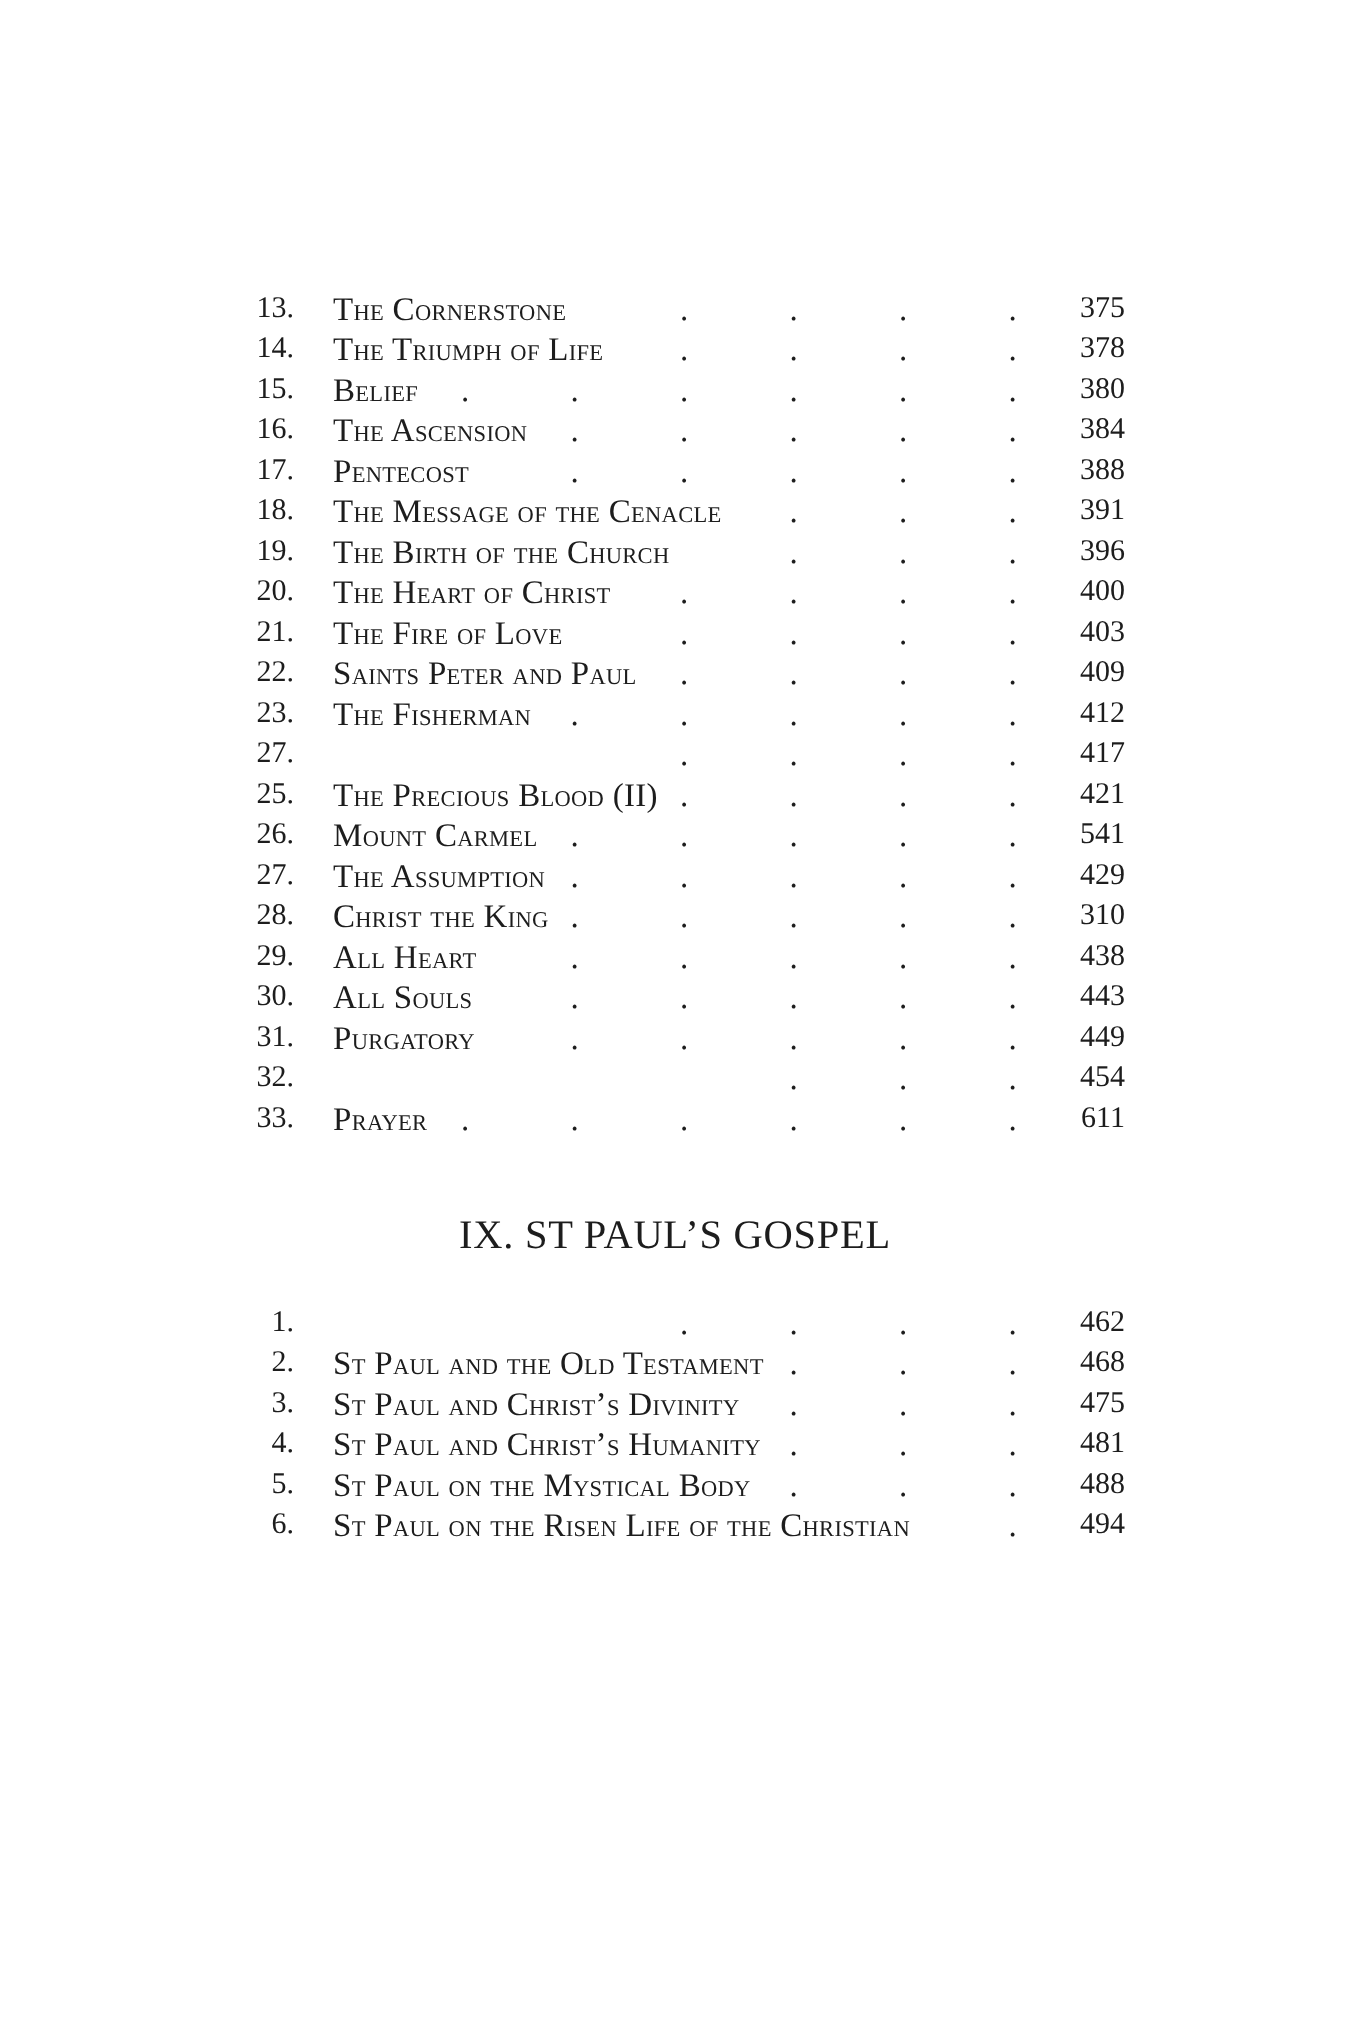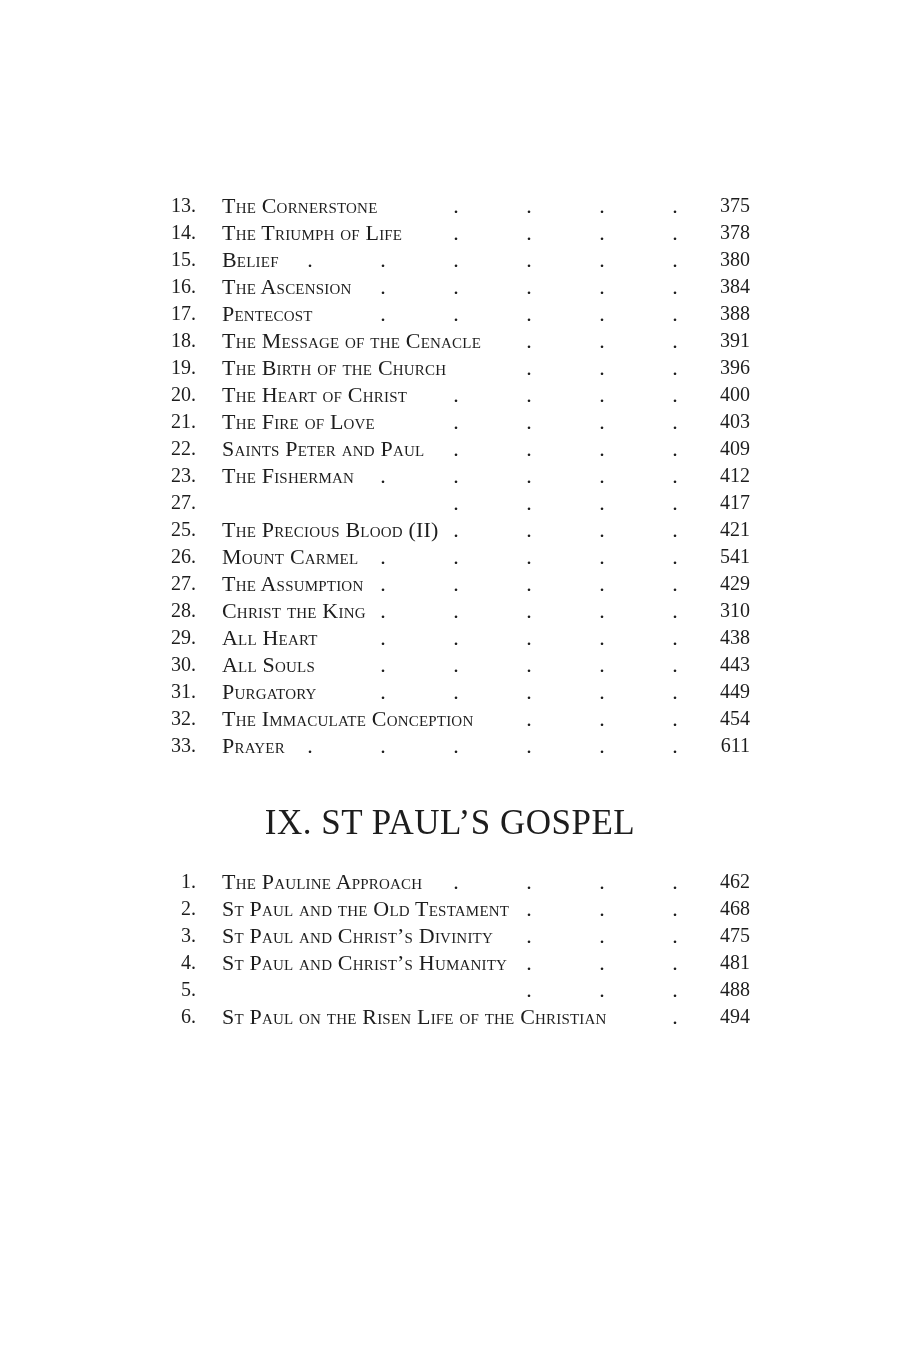--- a/index.html
+++ b/index.html
@@ -65,21 +65,21 @@
     font-size: 22px;
   }
   .section-heading {
     position: absolute;
     left: 0;
     top: 800px;
     width: 900px;
     height: 46px;
     line-height: 46px;
     text-align: center;
-    font-size: 35px;
+    font-size: 27px;
     letter-spacing: 0.5px;
     white-space: nowrap;
   }
 </style>
 </head>
 <body style="background: rgb(255, 255, 255); color: rgb(29, 29, 29);">
 
 <div class="page">
   <div id="list1" class="toc-list">
       <div class="toc-row">
@@ -256,21 +256,20 @@
         <span class="title">Purgatory</span>
         <span class="pagenum">449</span>
         <span class="dot" style="left: 210px;">.</span>
         <span class="dot" style="left: 283px;">.</span>
         <span class="dot" style="left: 356px;">.</span>
         <span class="dot" style="left: 429px;">.</span>
         <span class="dot" style="left: 502px;">.</span>
       </div>
       <div class="toc-row">
         <span class="num">32.</span>
-        <span class="title">The Immaculate Conception</span>
         <span class="pagenum">454</span>
         <span class="dot" style="left: 356px;">.</span>
         <span class="dot" style="left: 429px;">.</span>
         <span class="dot" style="left: 502px;">.</span>
       </div>
       <div class="toc-row">
         <span class="num">33.</span>
         <span class="title">Prayer</span>
         <span class="pagenum">611</span>
         <span class="dot" style="left: 137px;">.</span>
@@ -278,21 +277,20 @@
         <span class="dot" style="left: 283px;">.</span>
         <span class="dot" style="left: 356px;">.</span>
         <span class="dot" style="left: 429px;">.</span>
         <span class="dot" style="left: 502px;">.</span>
       </div>
     </div>
   <div class="section-heading">IX. ST PAUL’S GOSPEL</div>
   <div id="list2" class="toc-list">
       <div class="toc-row">
         <span class="num">1.</span>
-        <span class="title">The Pauline Approach</span>
         <span class="pagenum">462</span>
         <span class="dot" style="left: 283px;">.</span>
         <span class="dot" style="left: 356px;">.</span>
         <span class="dot" style="left: 429px;">.</span>
         <span class="dot" style="left: 502px;">.</span>
       </div>
       <div class="toc-row">
         <span class="num">2.</span>
         <span class="title">St Paul and the Old Testament</span>
         <span class="pagenum">468</span>
@@ -311,20 +309,21 @@
       <div class="toc-row">
         <span class="num">4.</span>
         <span class="title">St Paul and Christ’s Humanity</span>
         <span class="pagenum">481</span>
         <span class="dot" style="left: 356px;">.</span>
         <span class="dot" style="left: 429px;">.</span>
         <span class="dot" style="left: 502px;">.</span>
       </div>
       <div class="toc-row">
         <span class="num">5.</span>
+        <span class="title">St Paul on the Mystical Body</span>
         <span class="pagenum">488</span>
         <span class="dot" style="left: 356px;">.</span>
         <span class="dot" style="left: 429px;">.</span>
         <span class="dot" style="left: 502px;">.</span>
       </div>
       <div class="toc-row">
         <span class="num">6.</span>
         <span class="title">St Paul on the Risen Life of the Christian</span>
         <span class="pagenum">494</span>
         <span class="dot" style="left: 502px;">.</span>

